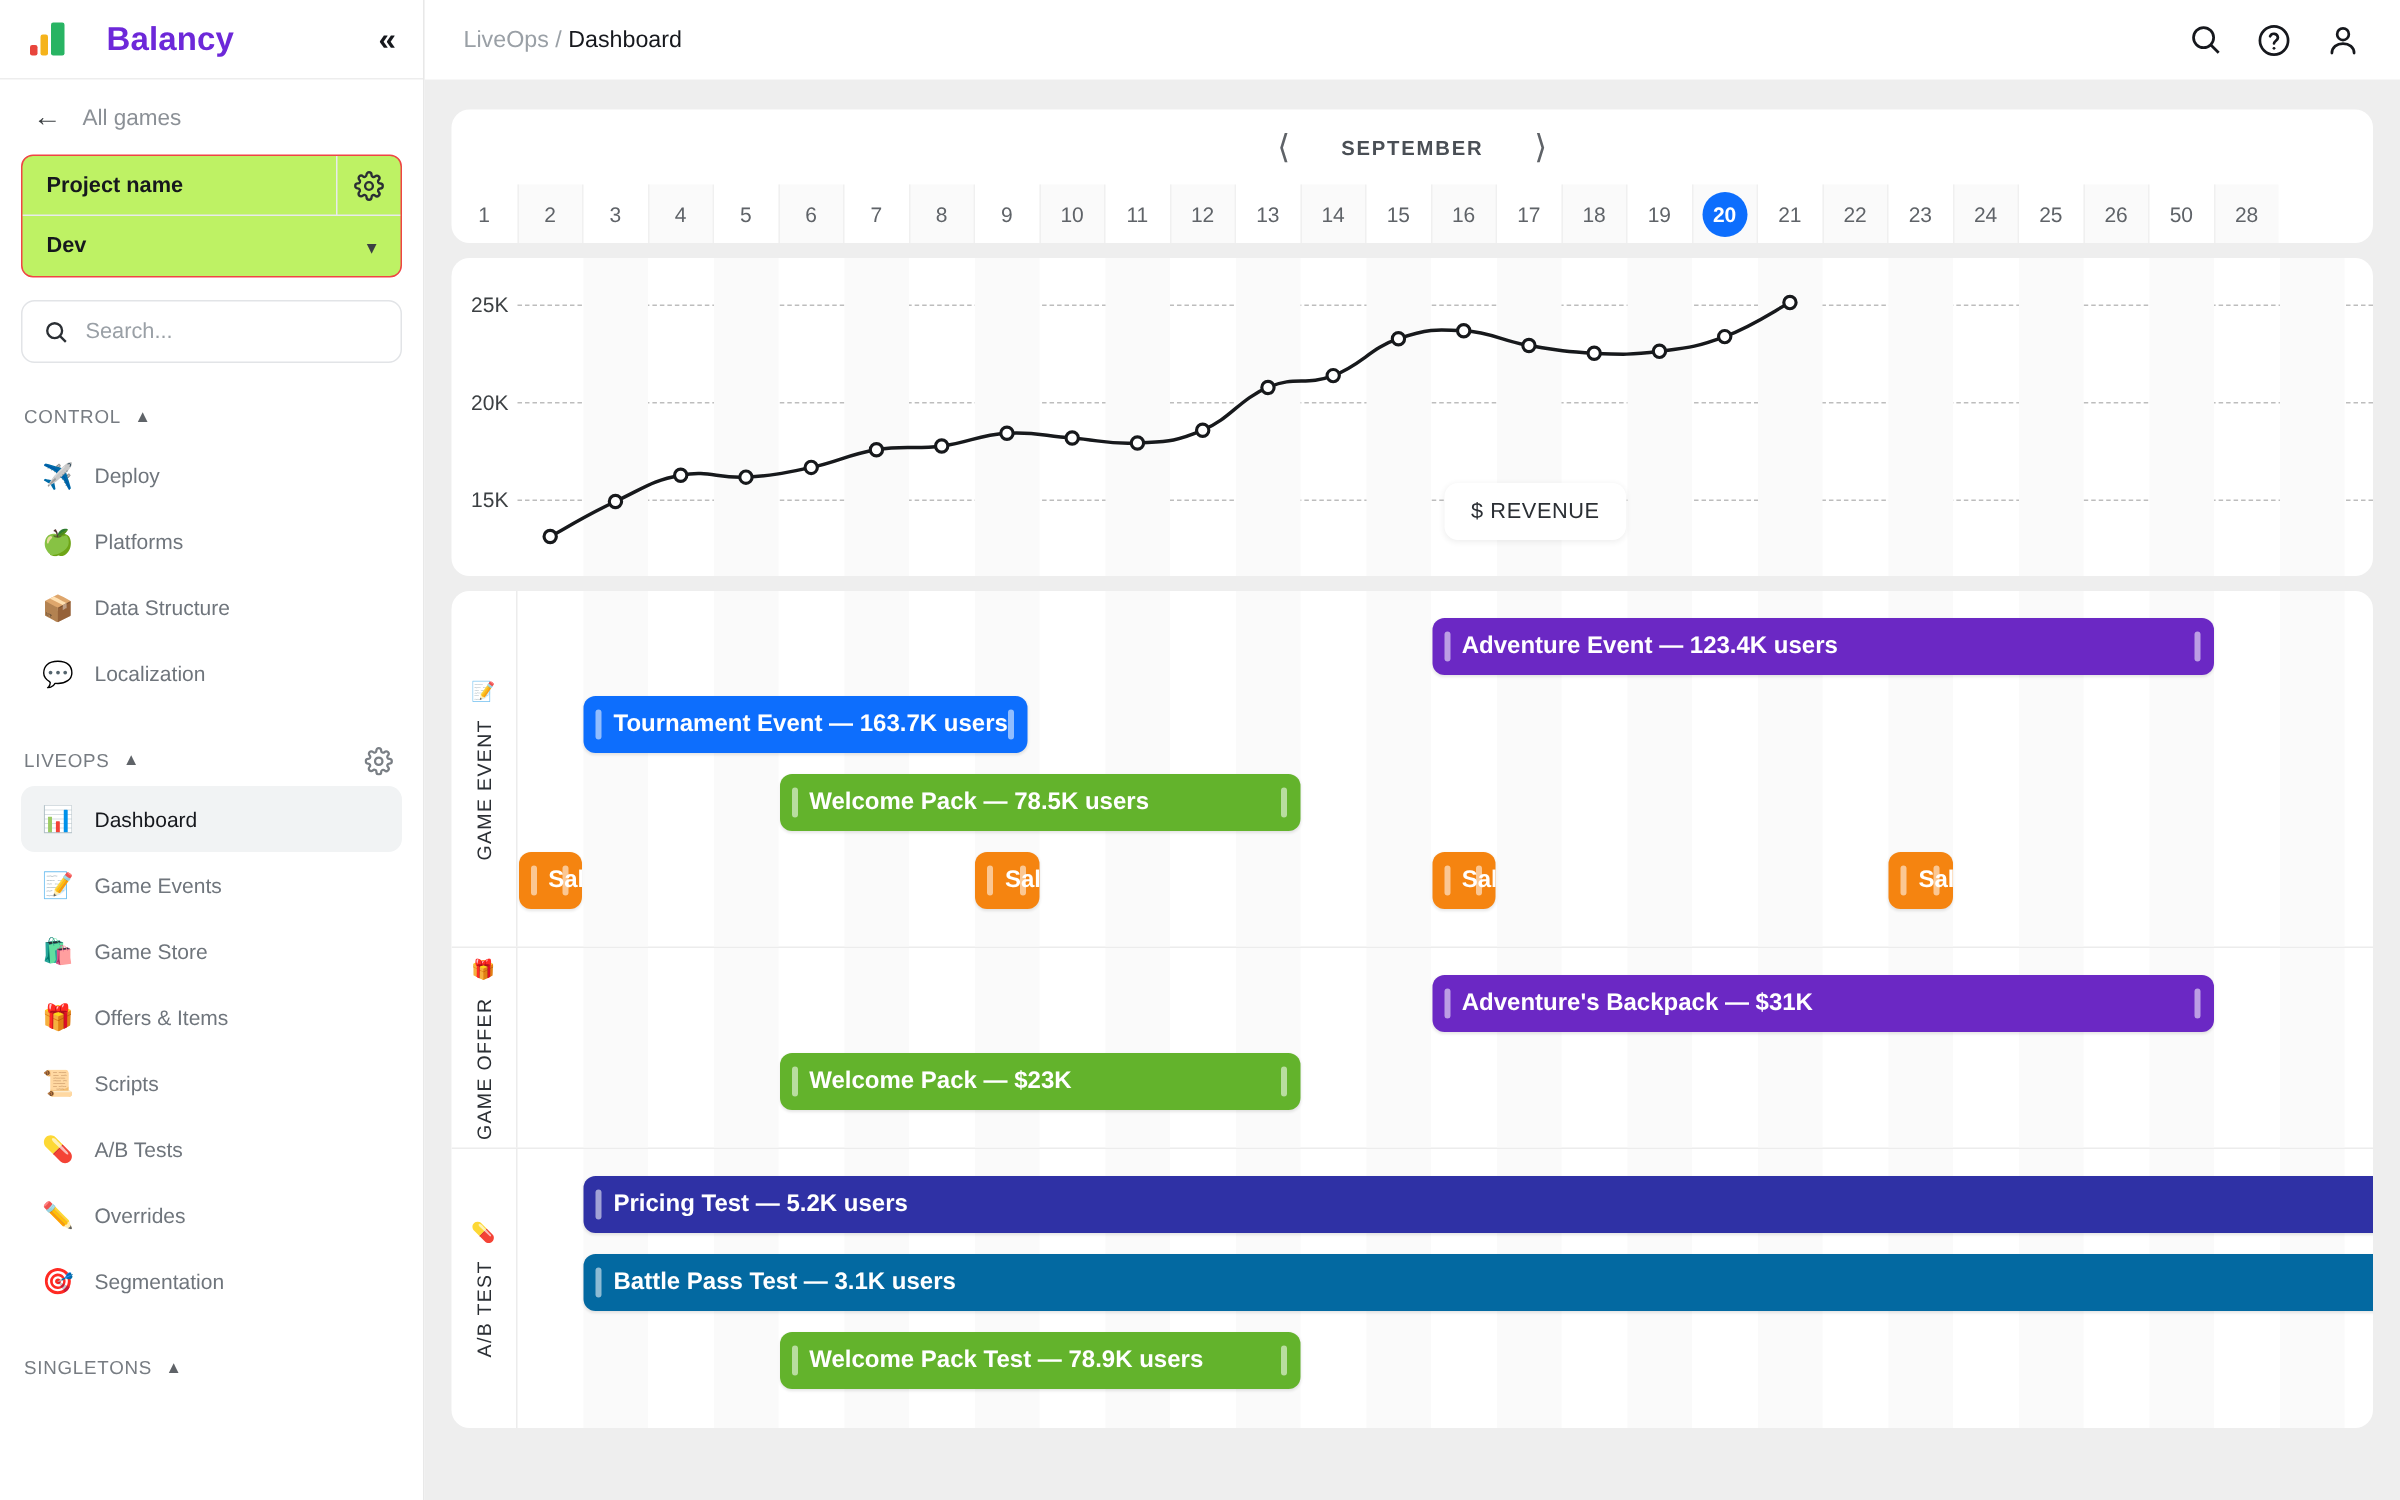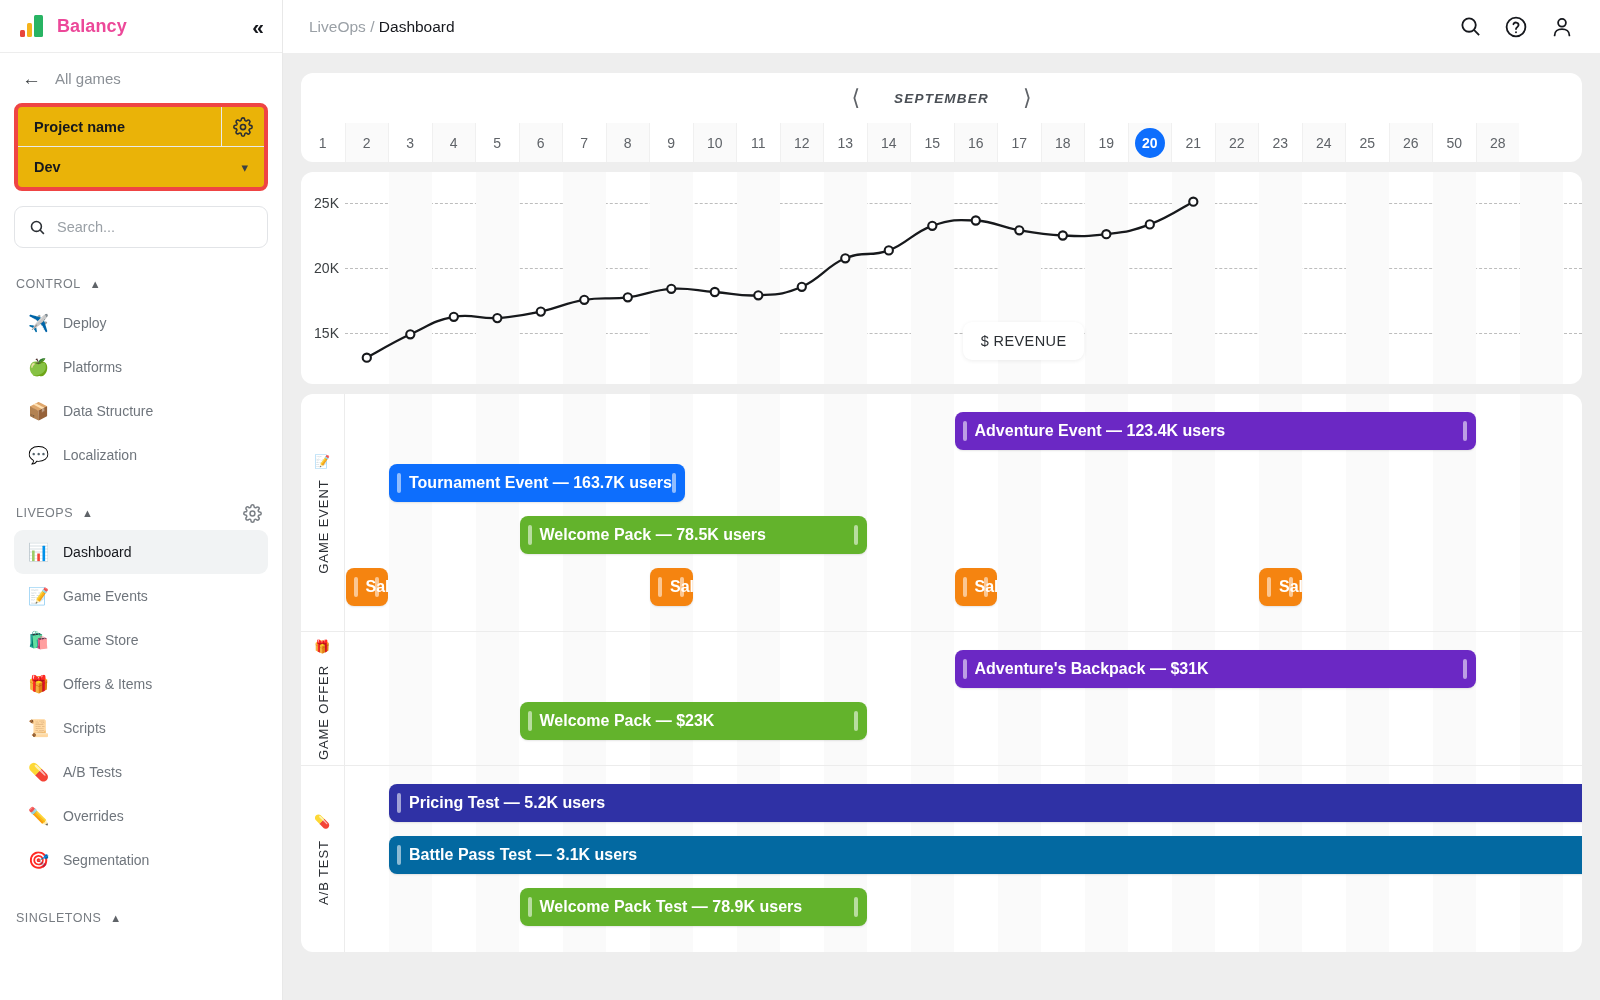--- a/index.html
+++ b/index.html
@@ -23,28 +23,28 @@
     height: 53px; display: flex; align-items: center;
     padding: 0 18px 0 20px;
     border-bottom: 1px solid #ededed;
   }
   .logo-mark { width: 26px; height: 22px; position: relative; flex:0 0 26px; }
   .logo-mark i { position: absolute; bottom: 0; border-radius: 1.5px; display:block; }
   .lm1 { left: 0;  width: 5px;  height: 7px;  background: #e8453c; }
   .lm2 { left: 7px;  width: 5px; height: 14px; background: #f5b31b; }
   .lm3 { left: 14px; width: 9px; height: 22px; background: #28b463;
          border-top-right-radius: 5px; border-bottom-right-radius: 5px;}
-  .brand { font-size: 18px; font-weight: bold; color: #ec4899; margin-left: 11px; letter-spacing: .1px;}
+  .brand { font-size: 22px; font-weight: bold; color: #6d28d9; margin-left: 25px; letter-spacing: .1px;}
   .collapse { margin-left: auto; font-size: 21px; color: #16181d; font-weight: bold; line-height: 1; cursor: pointer;}
 
   .allgames { display: flex; align-items: center; gap: 14px; padding: 16px 20px 10px 22px; }
   .allgames .arw { font-size: 19px; color: #3c4043; line-height: 1; }
   .allgames .lbl { font-size: 15px; color: #8b9096; }
 
-  .proj-box { margin: 5px 14px 0 14px; border: 4px solid #ef4444; border-radius: 8px; overflow: hidden; background: #eab308;}
+  .proj-box { margin: 5px 14px 0 14px; border: 1px solid #ef4444; border-radius: 8px; overflow: hidden; background: #bef264;}
   .proj-row { display: flex; align-items: center; height: 40px; }
   .proj-row.a { border-bottom: 1px solid #e8eaec; }
   .proj-name { flex: 1; font-size: 14.5px; font-weight: bold; color: #16181d; padding-left: 16px; }
   .proj-gear { width: 43px; height: 40px; display: flex; align-items: center; justify-content: center;
                border-left: 1px solid #e8eaec; }
   .env-name { flex: 1; font-size: 14.5px; font-weight: bold; color: #16181d; padding-left: 16px; }
   .env-chev { padding-right: 16px; font-size: 13px; color: #3c4043; }
 
   .search-box { margin: 15px 14px 0 14px; height: 42px; border: 1px solid #e2e4e7; border-radius: 9px;
                 display: flex; align-items: center; gap: 11px; padding: 0 14px; background:#fff;}
@@ -73,21 +73,21 @@
   .crumb .sep { color: #9aa0a6; }
   .topicons { margin-left: auto; display: flex; align-items: center; gap: 22px; }
   .ticon { cursor: pointer; display:block; }
 
   .canvas { flex: 1; padding: 20px 18px 0 18px; overflow: hidden; position: relative; }
 
   
   .cal-card { background: #fff; border-radius: 12px; overflow: hidden; height: 89px; }
   .cal-month { height: 50px; display: flex; align-items: center; justify-content: center; gap: 34px; }
   .cal-arrow { font-size: 22px; color: #5f6368; line-height: 1; cursor: pointer; font-weight: 300;}
-  .cal-mname { font-size: 13.5px; letter-spacing: 1.2px; color: #4a4f55; font-weight: bold; font-style: italic;}
+  .cal-mname { font-size: 13.5px; letter-spacing: 1.2px; color: #4a4f55; font-weight: bold;}
   .cal-days { display: flex; height: 39px; }
   .cal-day { flex: 0 0 43.5px; display: flex; align-items: center; justify-content: center;
              font-size: 14px; color: #5f6368; border-left: 1px solid #f0f0f0; position: relative;}
   .cal-day:nth-child(even) { background: #fafafa; }
   .cal-day:first-child { border-left: none; }
   .cal-day.sel { color: #fff; }
   .cal-day.sel .pill { position: absolute; width: 30px; height: 30px; border-radius: 50%;
                        background: #0d6efd; display: flex; align-items: center; justify-content: center;
                        font-size: 14px; font-weight: bold; color: #fff; }
 

